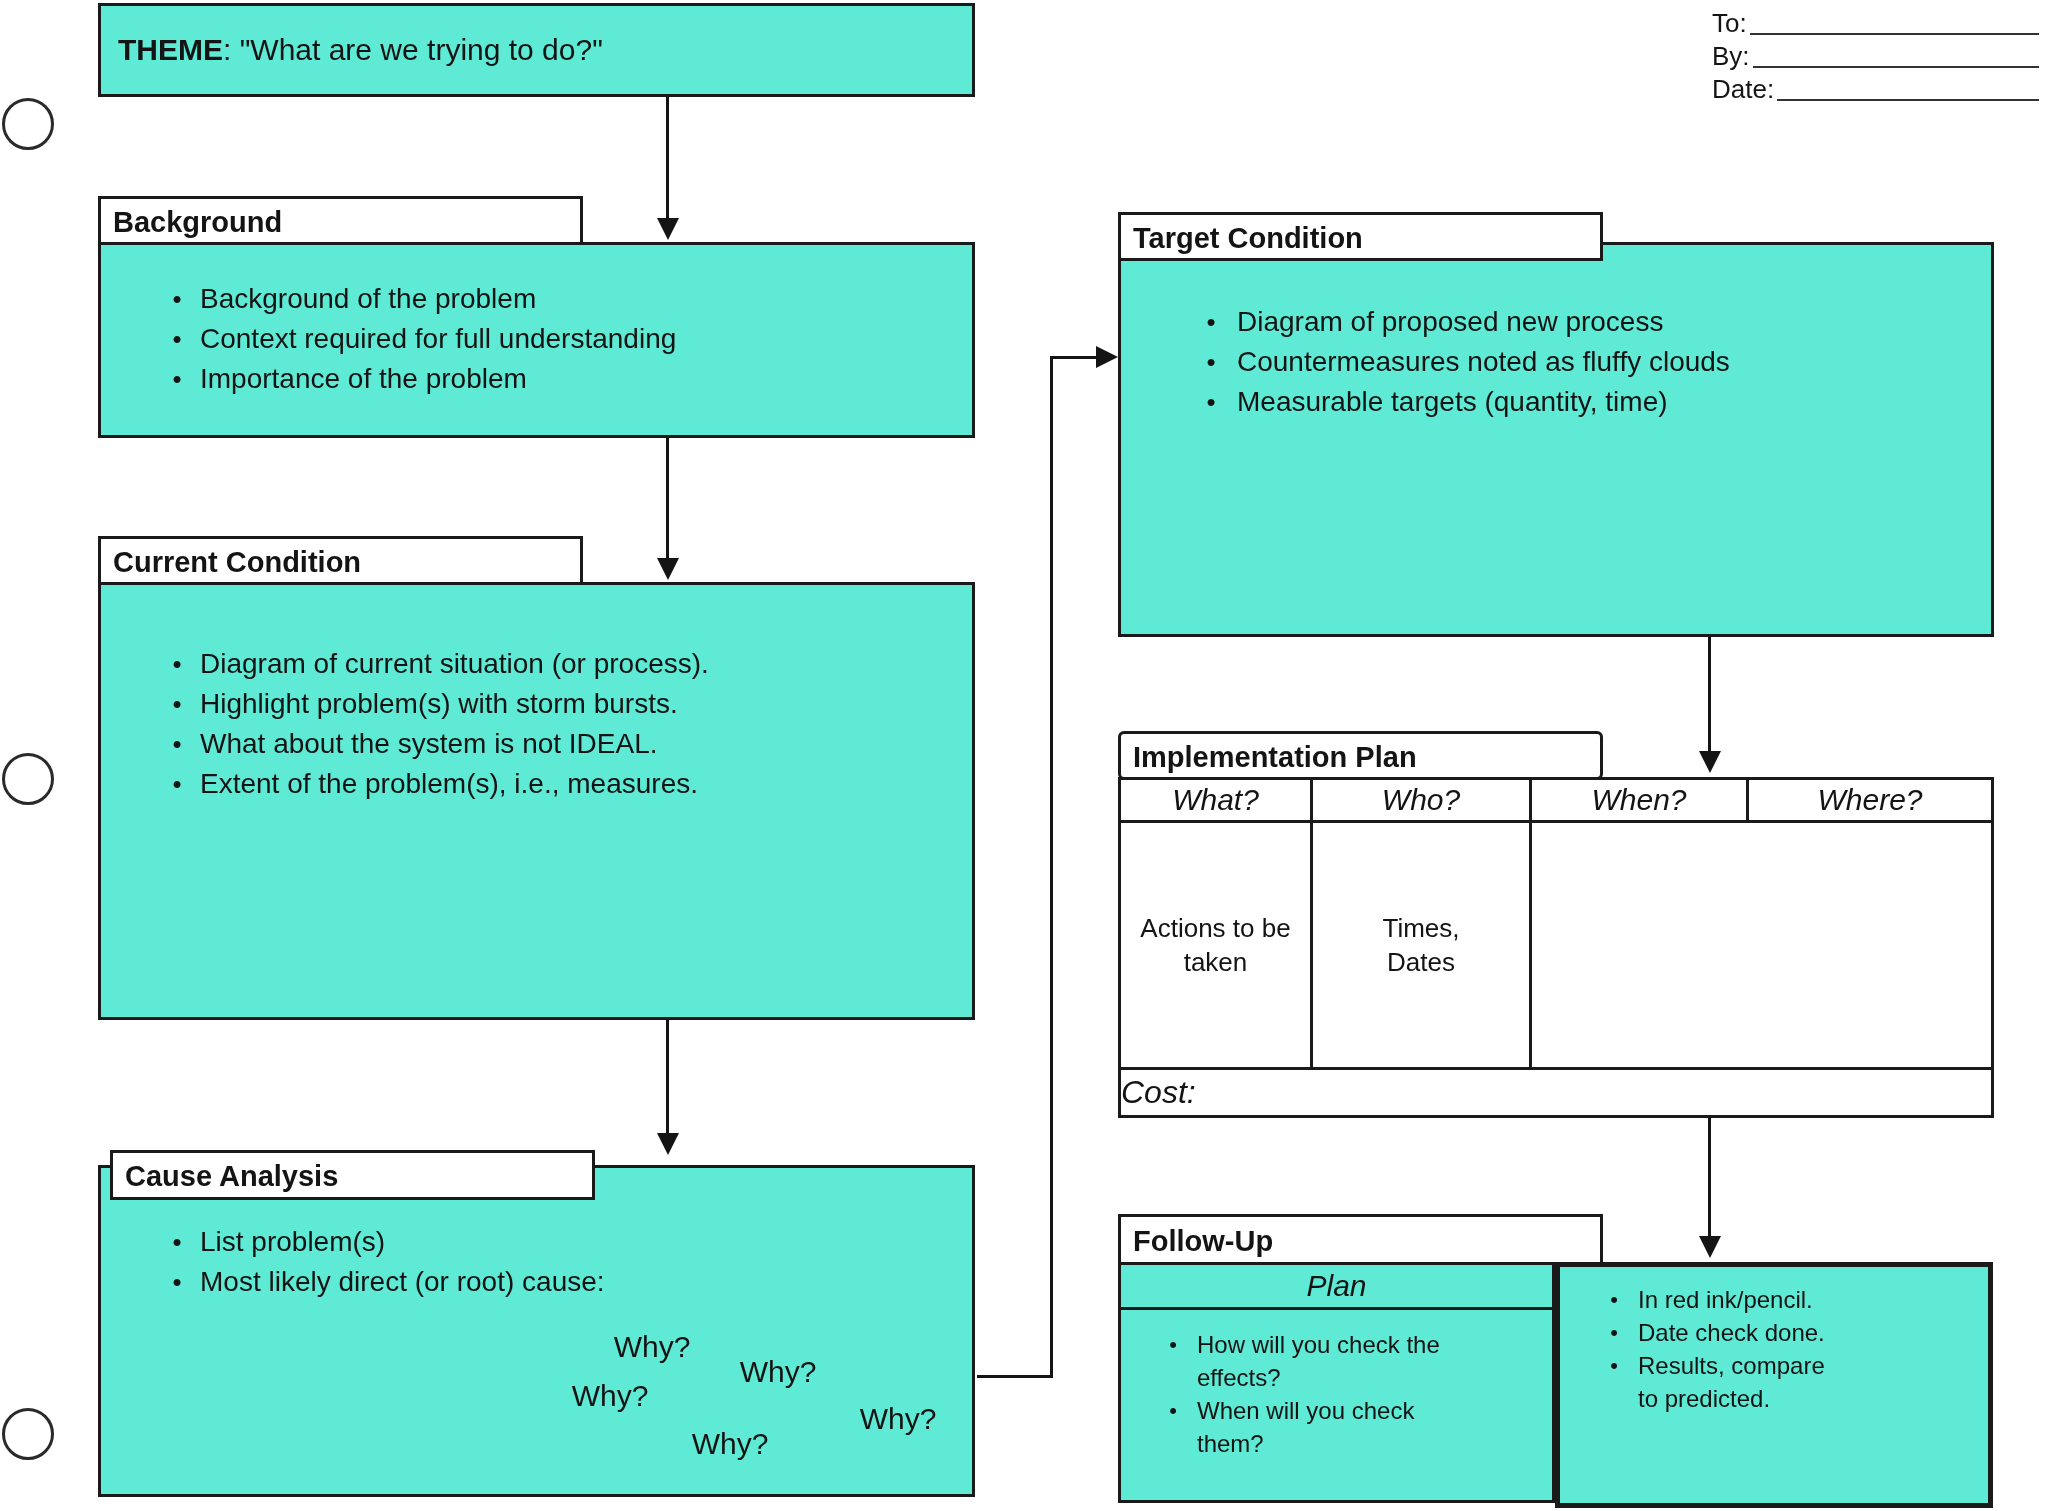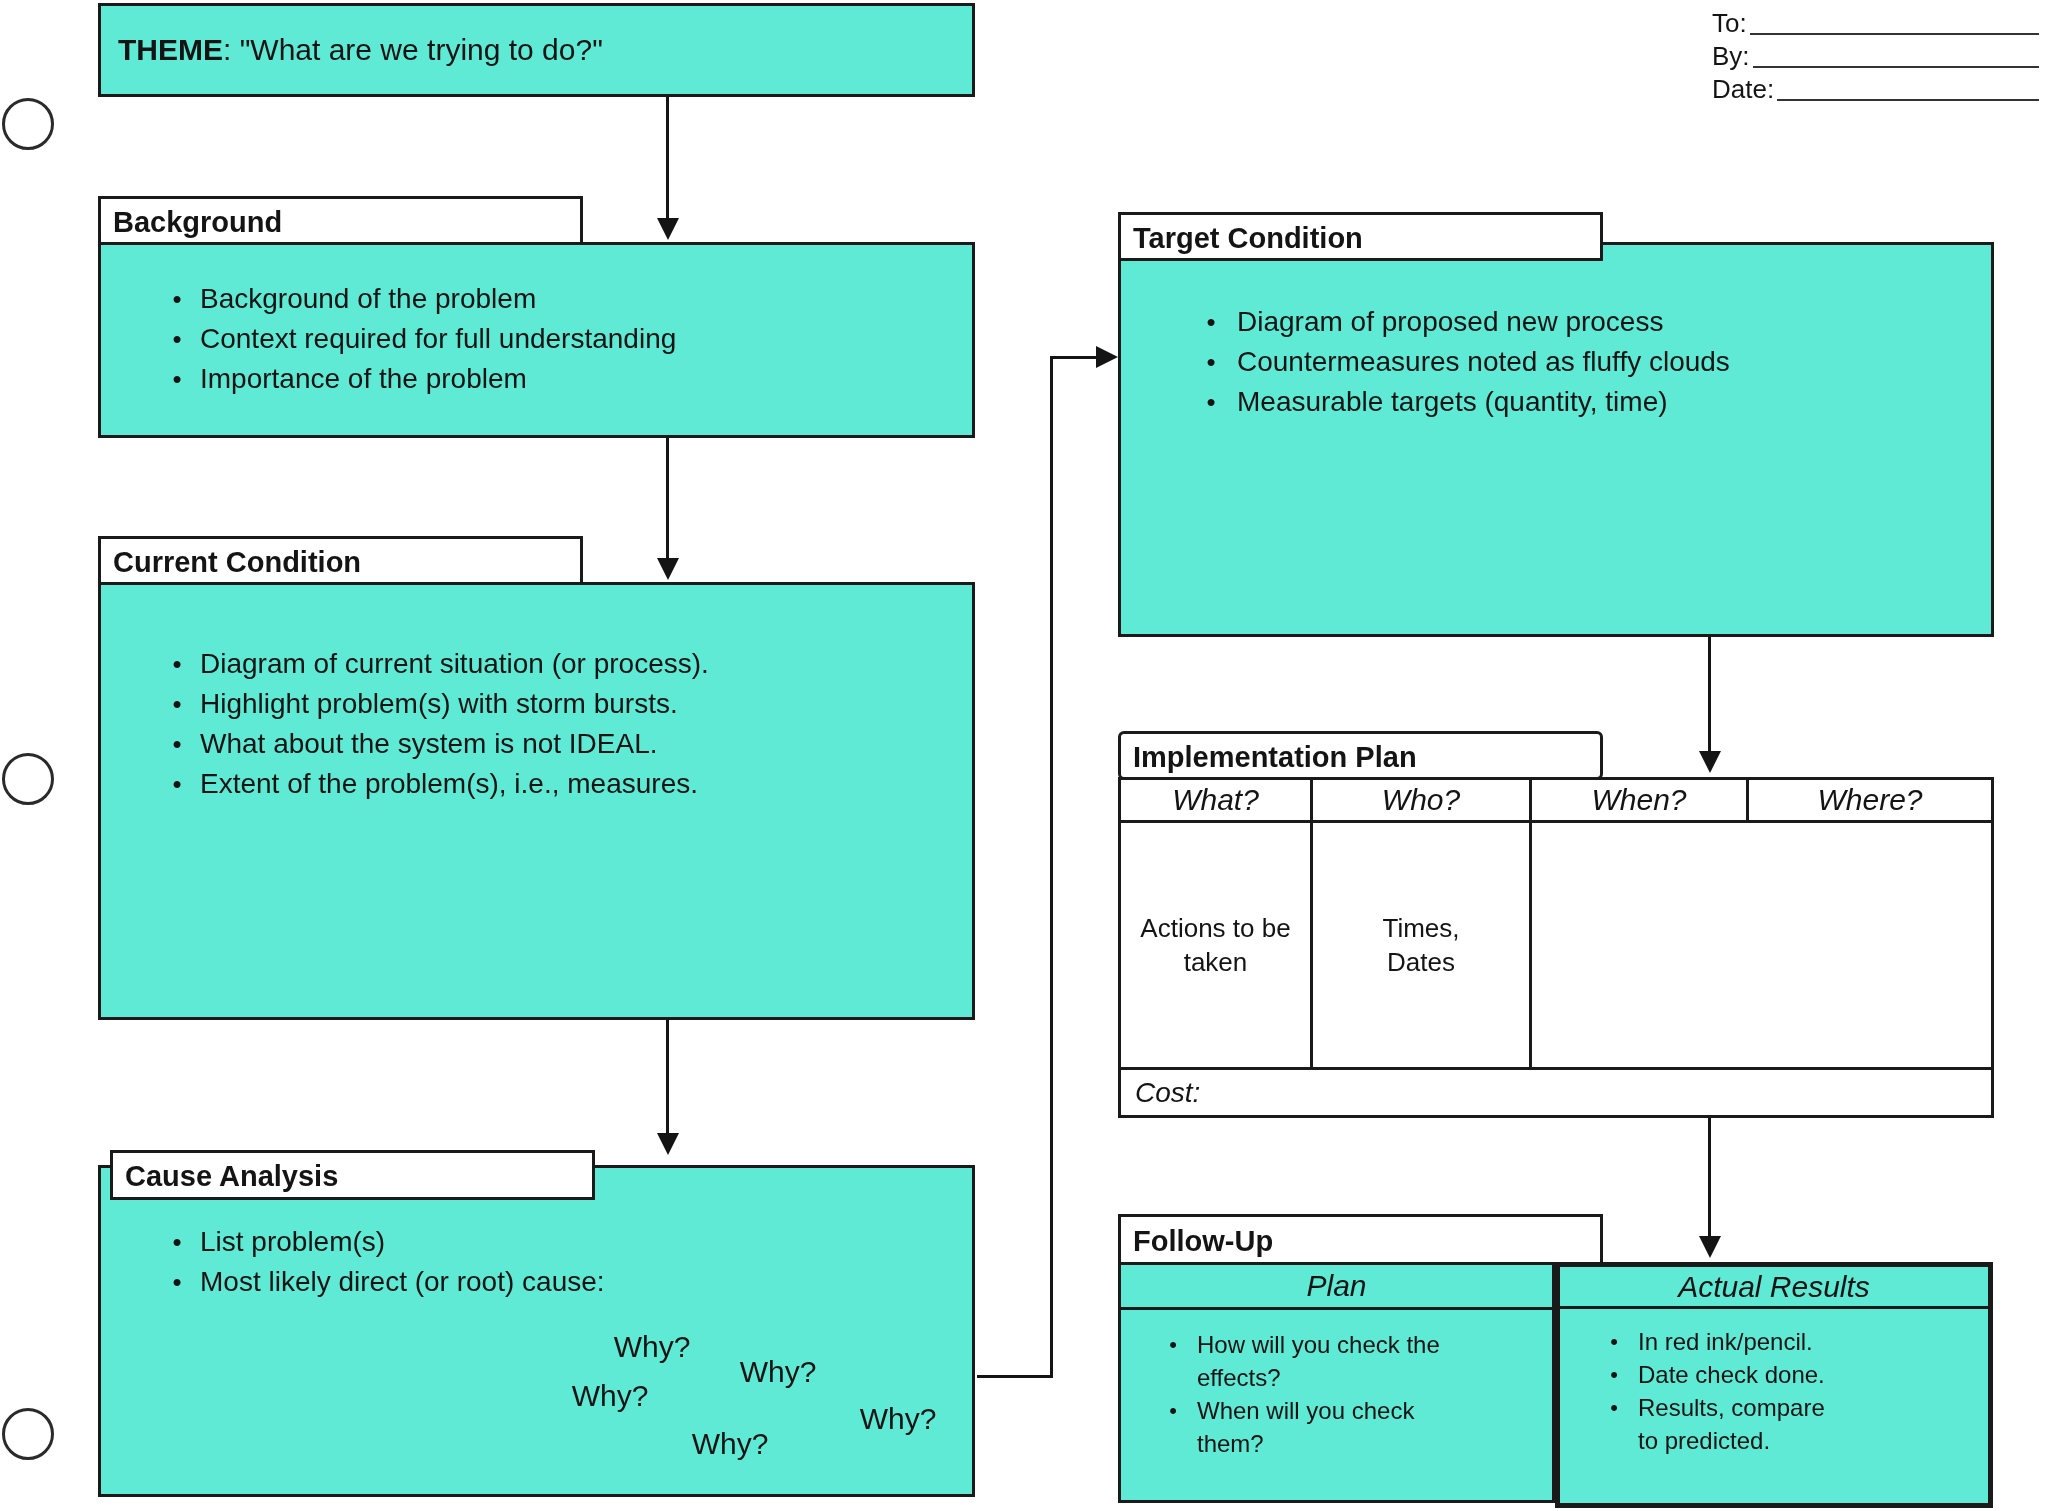--- a/index.html
+++ b/index.html
@@ -48,21 +48,21 @@
   
   .impl-table { position:absolute; left:1118px; top:777px; width:876px; height:341px;
                 border:3px solid #1a1a1a; background:#fff; display:grid;
                 grid-template-columns:192px 219px 217px 242px; grid-template-rows:43px 244px 48px; }
   .impl-h { border-bottom:3px solid #1a1a1a; font-style:italic; font-size:30px;
             display:flex; align-items:center; justify-content:center; }
   .impl-c { display:flex; align-items:center; justify-content:center; text-align:center;
             font-size:26px; line-height:34px; white-space:pre-line; }
   .col-div { border-right:3px solid #1a1a1a; }
   .impl-cost { grid-column:1 / 5; border-top:3px solid #1a1a1a; display:flex; align-items:center;
-               font-style:italic; font-size:28px; padding-left:14px; }
+               font-style:italic; font-size:32px; }
 
   
   .fu-header { height:45px; border-bottom:3px solid #1a1a1a; font-style:italic; font-size:30px;
                display:flex; align-items:center; justify-content:center; }
   .ar-box { border-width:5px; z-index:2; }
   .ar-box .fu-header { height:42px; }
 
   
   .vline { position:absolute; width:3px; background:#141414; }
   .hline { position:absolute; height:3px; background:#141414; }
@@ -213,21 +213,20 @@
         <span class="dot">•</span>
         <span style="width:258px;">How will you check the effects?</span>
       </li>
     <li>
         <span class="dot">•</span>
         <span style="width:280px;">When will you check them?</span>
       </li>
   </ul>
 </div>
 <div class="box content ar-box" style="left:1555px; top:1262px; width:438px; height:246px;">
-  <div class="fu-header">Actual Results</div>
   <ul class="blist fu-list" style="margin:16px 0 0 30px;">
     <li>
         <span class="dot">•</span>
         <span style="width:230px;">In red ink/pencil.</span>
       </li>
     <li>
         <span class="dot">•</span>
         <span style="width:230px;">Date check done.</span>
       </li>
     <li>

